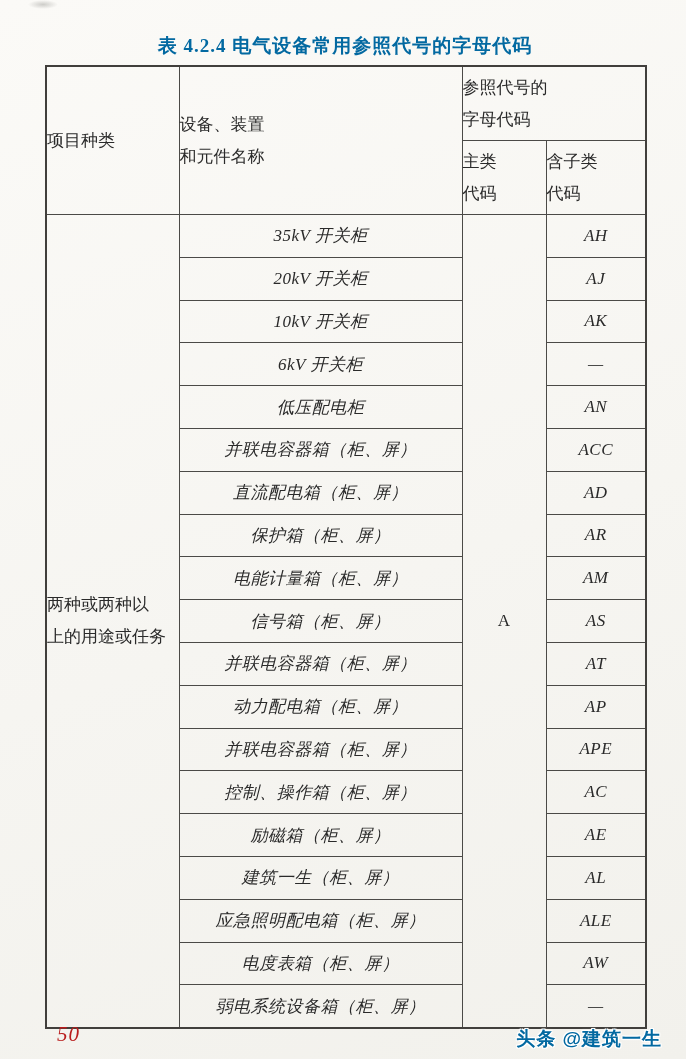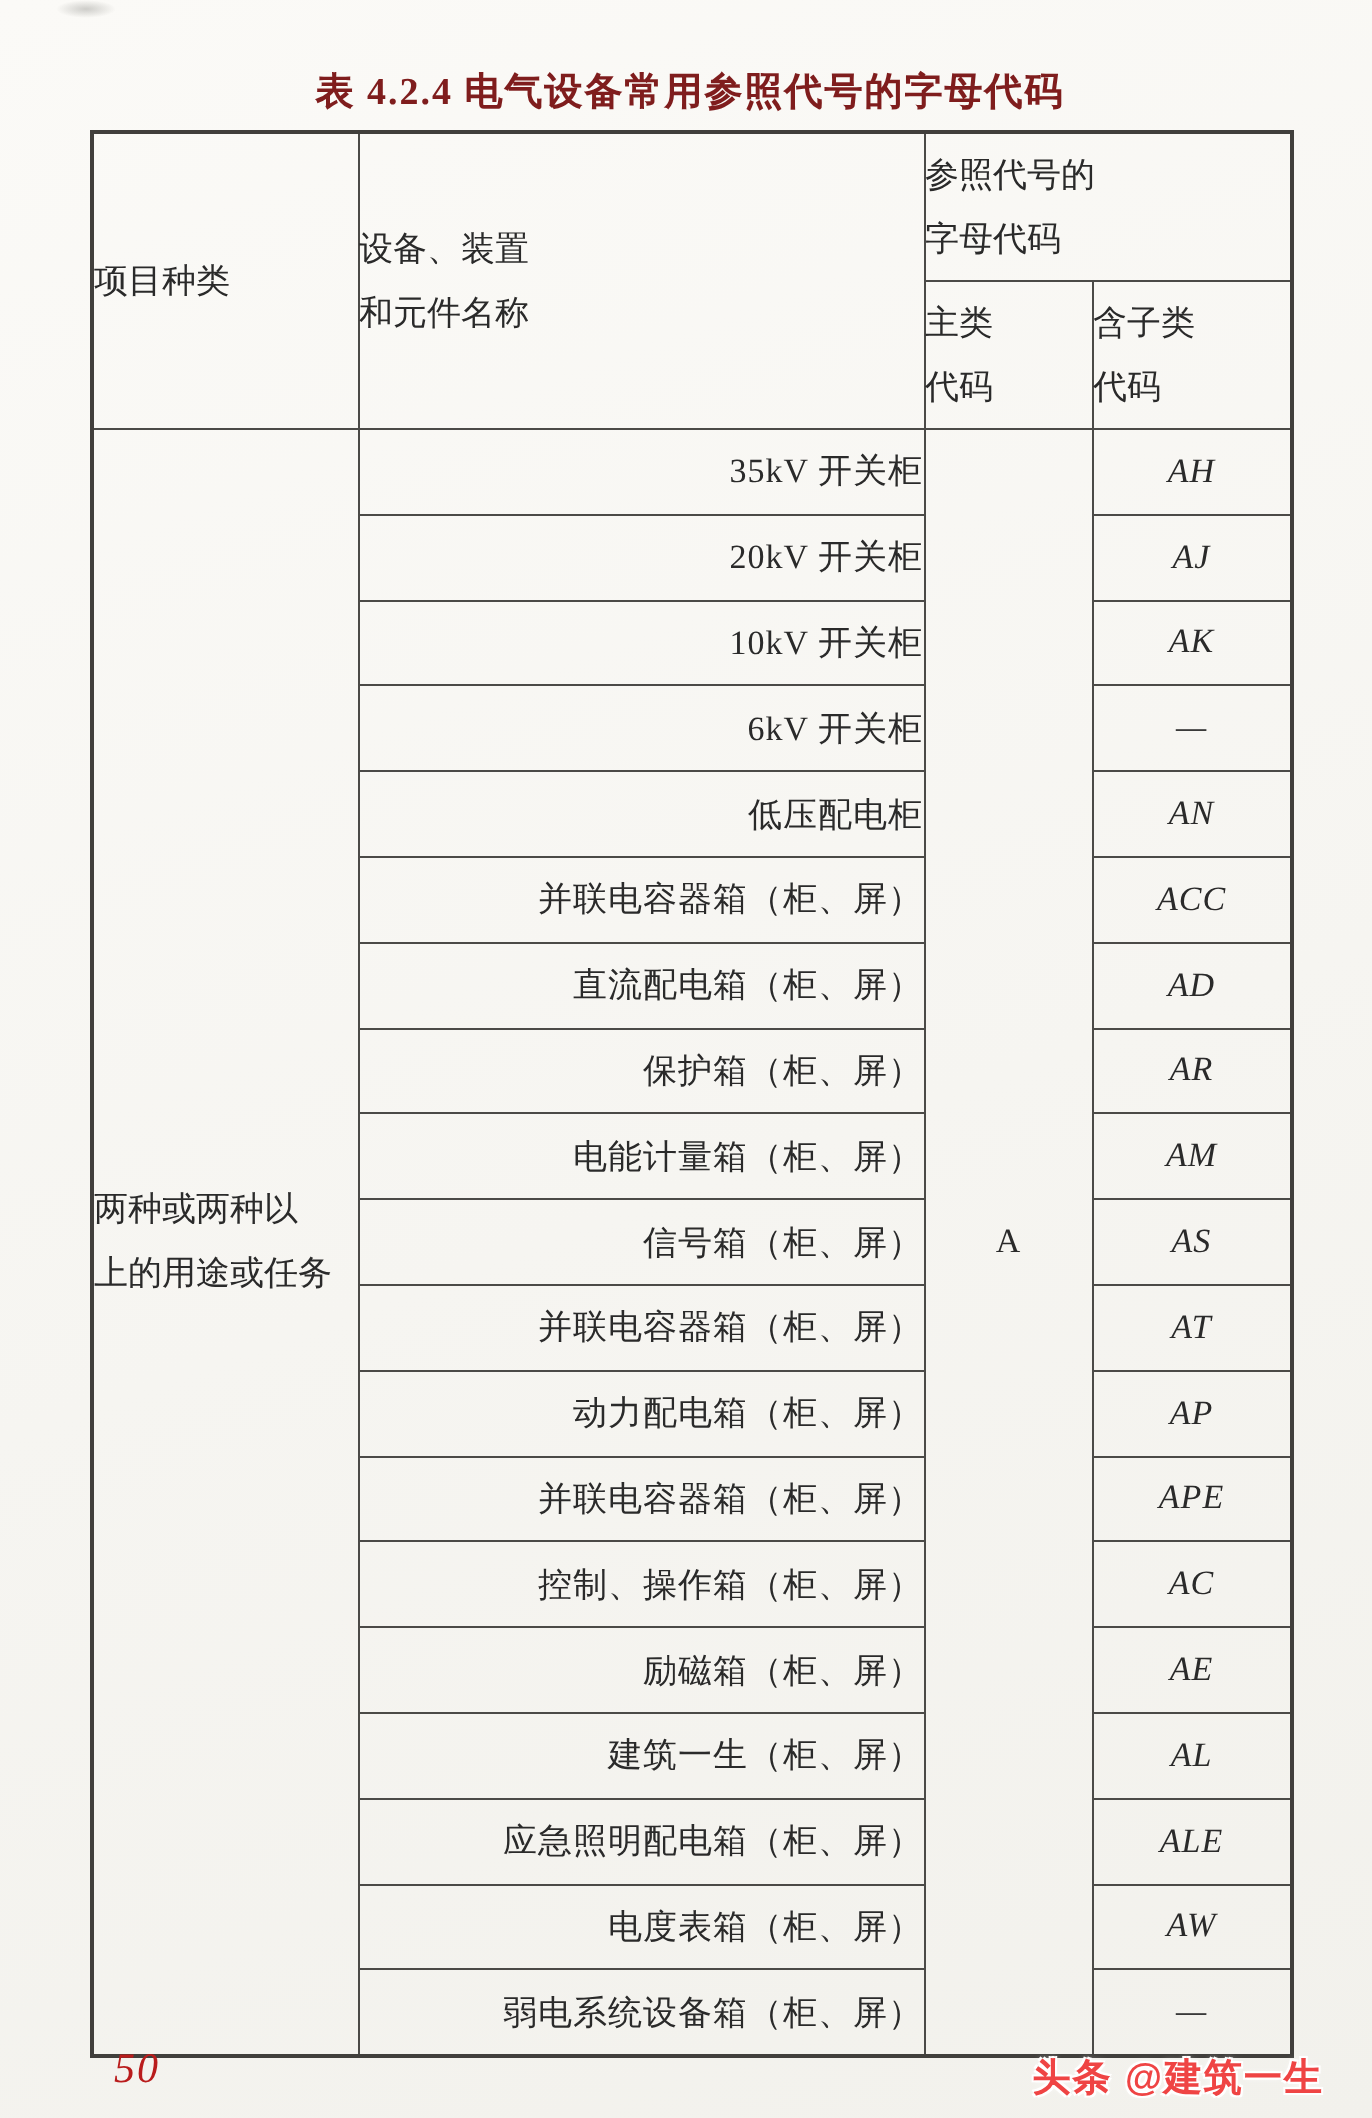--- a/index.html
+++ b/index.html
@@ -25,21 +25,21 @@
   }
   .doc-title {
     position: absolute;
     left: 45px;
     top: 33px;
     width: 600px;
     text-align: center;
     font-size: 19px;
     font-weight: bold;
     letter-spacing: 1px;
-    color: #7f1d1d;
+    color: #0369a1;
   }
   table.ref-table {
     position: absolute;
     left: 45px;
     top: 65px;
     width: 600px;
     border-collapse: collapse;
     table-layout: fixed;
     font-size: 17px;
     color: #2a2a2a;
@@ -56,25 +56,26 @@
   col.c2 { width: 283px; }
   col.c3 { width: 84px; }
   col.c4 { width: 100px; }
   .hdr-cell {
     text-align: left;
     vertical-align: middle;
     line-height: 1.85;
     height: 73px;
   }
   .name-cell {
-    text-align: right;
+    text-align: center;
     vertical-align: middle;
     padding-left: 22px;
     height: 41.8px;
     letter-spacing: 0.5px;
+    font-style: italic;
   }
   .code-cell {
     text-align: center;
     vertical-align: middle;
     height: 41.8px;
     letter-spacing: 0.5px;
     font-style: italic;
   }
   .category-cell {
     text-align: left;
@@ -96,21 +97,21 @@
     letter-spacing: 1px;
   }
   .watermark {
     position: absolute;
     right: 24px;
     top: 1026px;
     font-family: "Liberation Sans", sans-serif;
     font-weight: bold;
     font-size: 19px;
     letter-spacing: 1px;
-    color: #ef4444;
+    color: #0369a1;
     text-shadow:
       -1px -1px 0 #ffffff, 1px -1px 0 #ffffff,
       -1px 1px 0 #ffffff, 1px 1px 0 #ffffff,
       0 0 3px #ffffff;
   }
 </style>
 </head>
 <body>
 
 <div class="corner-smudge"></div>

